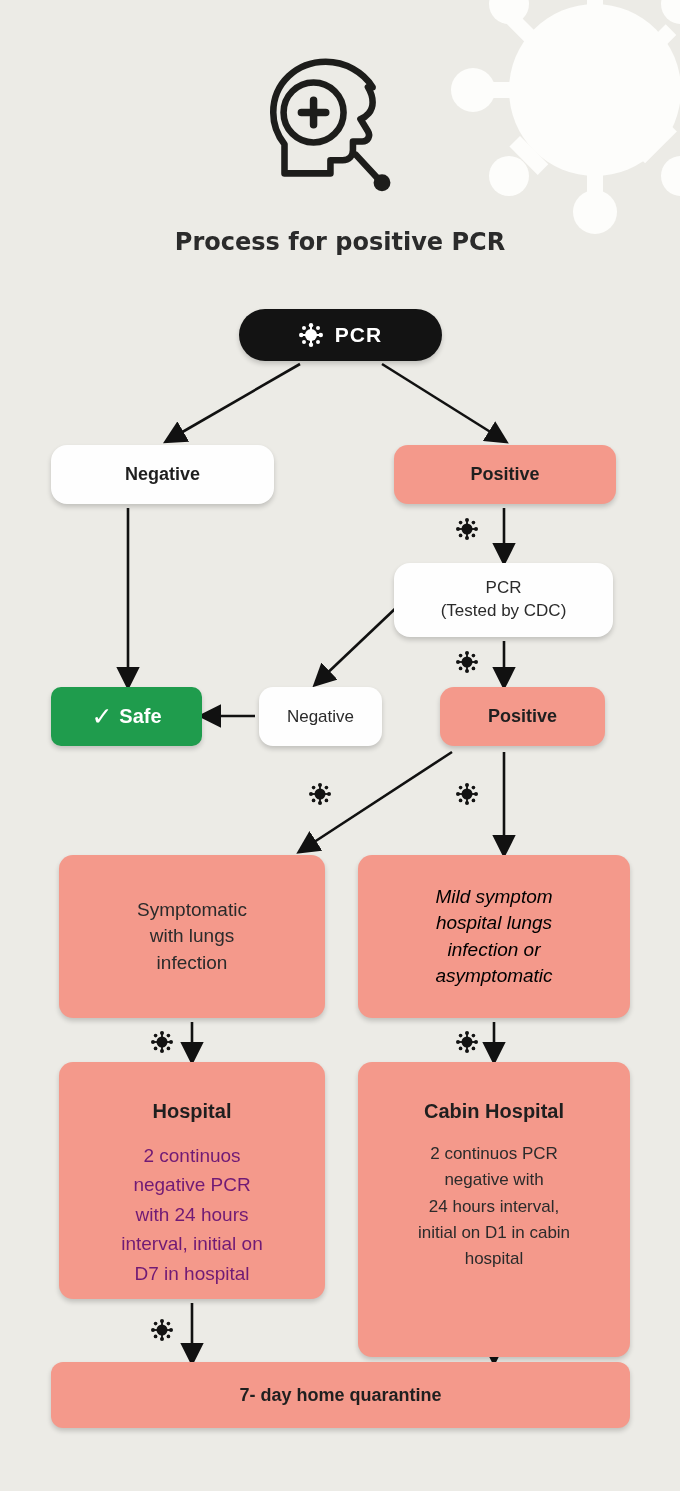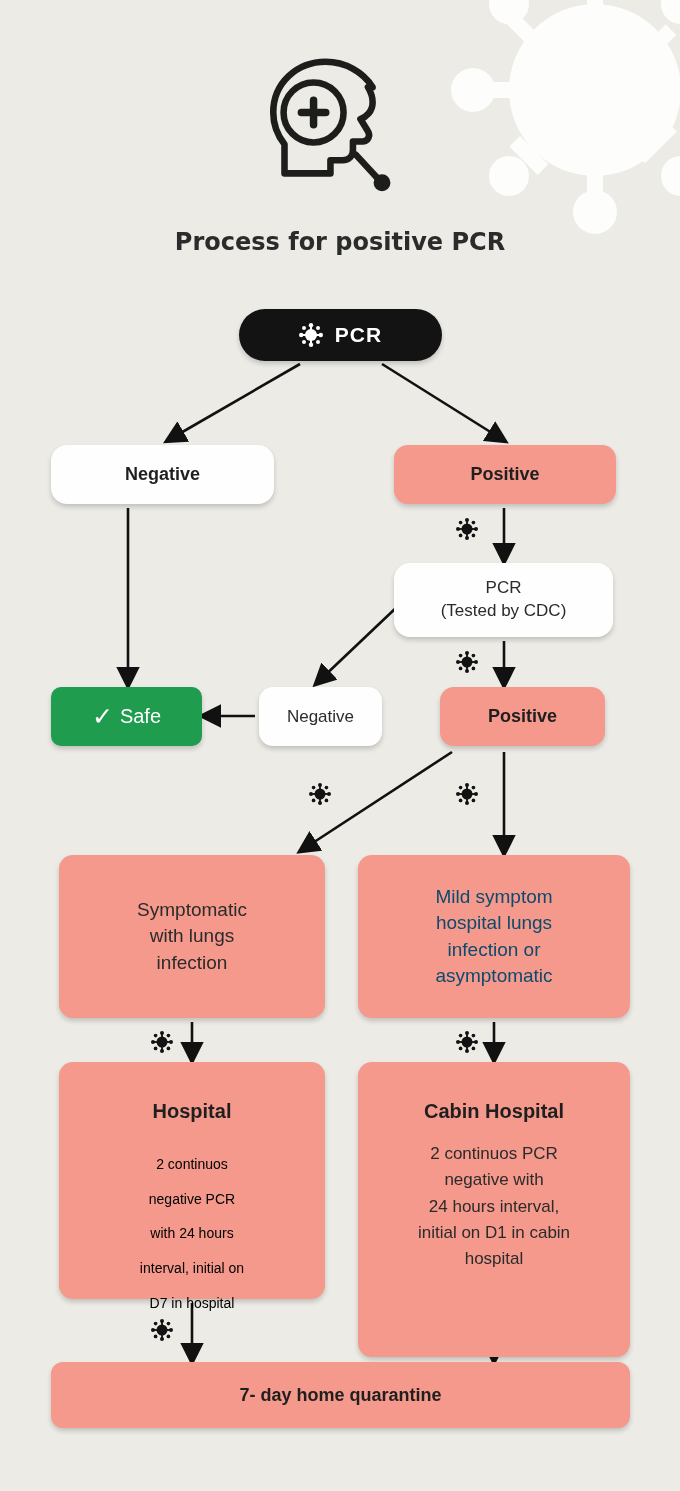--- a/index.html
+++ b/index.html
@@ -109,21 +109,21 @@
     background: #fefefe; border-radius: 16px;
   }
   .n-pcrcdc .label { font-size: 17px; color: #2b2b2b; line-height: 1.35; }
 
   .n-safe {
     left: 51px; top: 687px; width: 151px; height: 59px;
     background: #1f9c4d; border-radius: 10px;
     flex-direction: row;
   }
   .n-safe .check { color: #fff; font-size: 25px; margin-right: 7px; }
-  .n-safe .label { color: #fff; font-size: 20px; font-weight: normal; }
+  .n-safe .label { color: #fff; font-size: 20px; font-weight: bold; }
 
   .n-neg2 {
     left: 259px; top: 687px; width: 123px; height: 59px;
     background: #fefefe; border-radius: 14px;
   }
   .n-neg2 .label { font-size: 17px; color: #2b2b2b; }
 
   .n-pos2 {
     left: 440px; top: 687px; width: 165px; height: 59px;
     background: #f4998b; border-radius: 14px;
@@ -133,29 +133,29 @@
   .n-sympt {
     left: 59px; top: 855px; width: 266px; height: 163px;
     background: #f4998b; border-radius: 14px;
   }
   .n-sympt .label { font-size: 19px; color: #2b2b2b; line-height: 1.38; text-align: right; }
 
   .n-mild {
     left: 358px; top: 855px; width: 272px; height: 163px;
     background: #f4998b; border-radius: 14px;
   }
-  .n-mild .label { font-size: 19px; color: #0c4a6e; line-height: 1.38; }
+  .n-mild .label { font-size: 19px; color: #000000; line-height: 1.38; font-style: italic; }
 
   .n-hosp {
     left: 59px; top: 1062px; width: 266px; height: 237px;
     background: #f4998b; border-radius: 14px;
     justify-content: flex-start; padding-top: 38px;
   }
   .n-hosp .title { font-size: 20px; color: #1f1f1f; margin-bottom: 18px; }
-  .n-hosp .label { font-size: 14px; color: #000000; line-height: 1.55; margin-top: 13px; }
+  .n-hosp .label { font-size: 19px; color: #701a75; line-height: 1.55; }
 
   .n-cabin {
     left: 358px; top: 1062px; width: 272px; height: 295px;
     background: #f4998b; border-radius: 14px;
     justify-content: flex-start; padding-top: 38px;
   }
   .n-cabin .title { font-size: 20px; color: #1f1f1f; margin-bottom: 18px; }
   .n-cabin .label { font-size: 17px; color: #2b2b2b; line-height: 1.55; }
 
   .n-quar {

